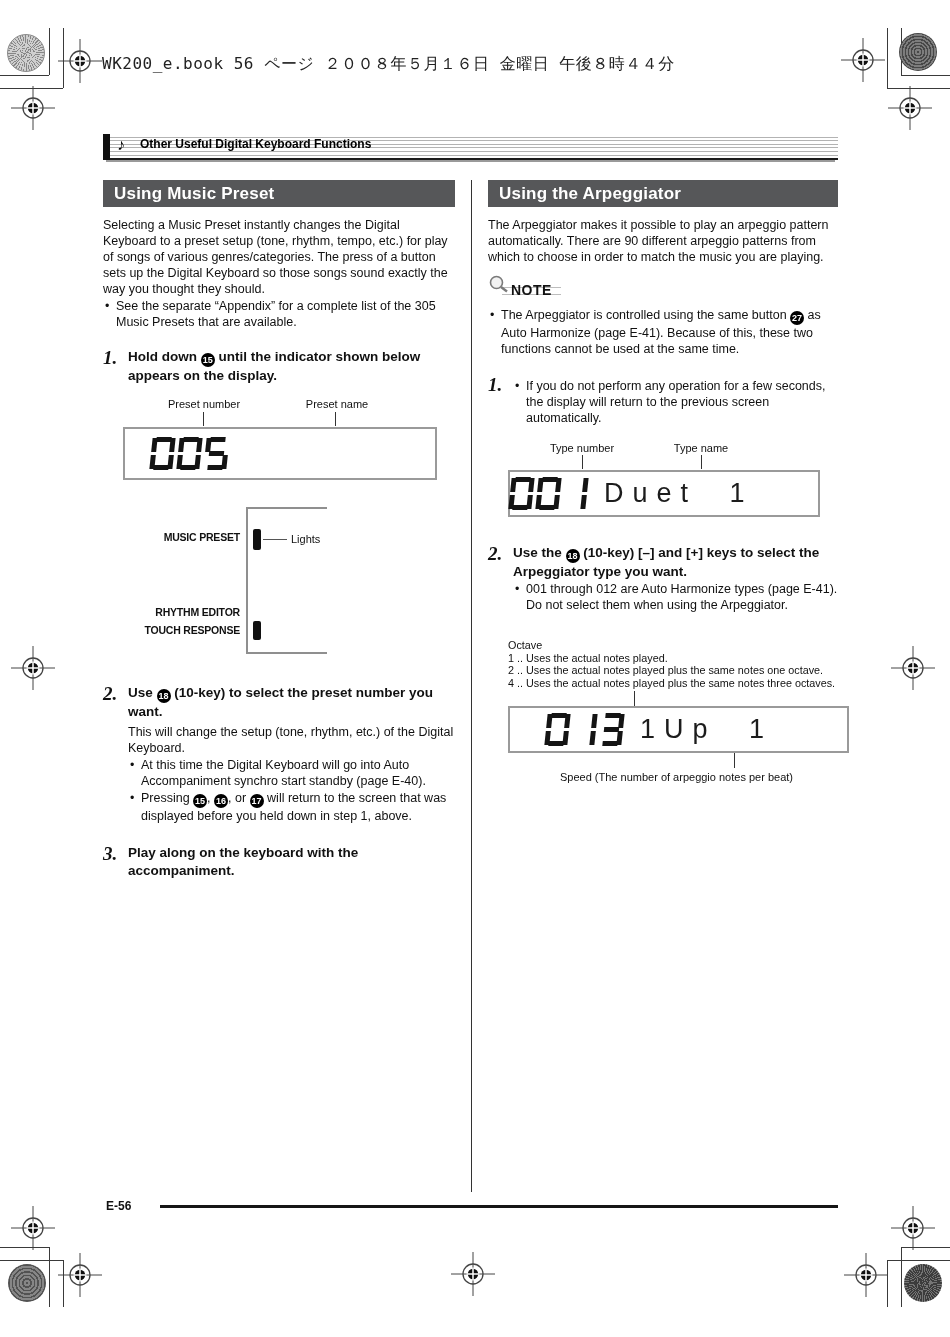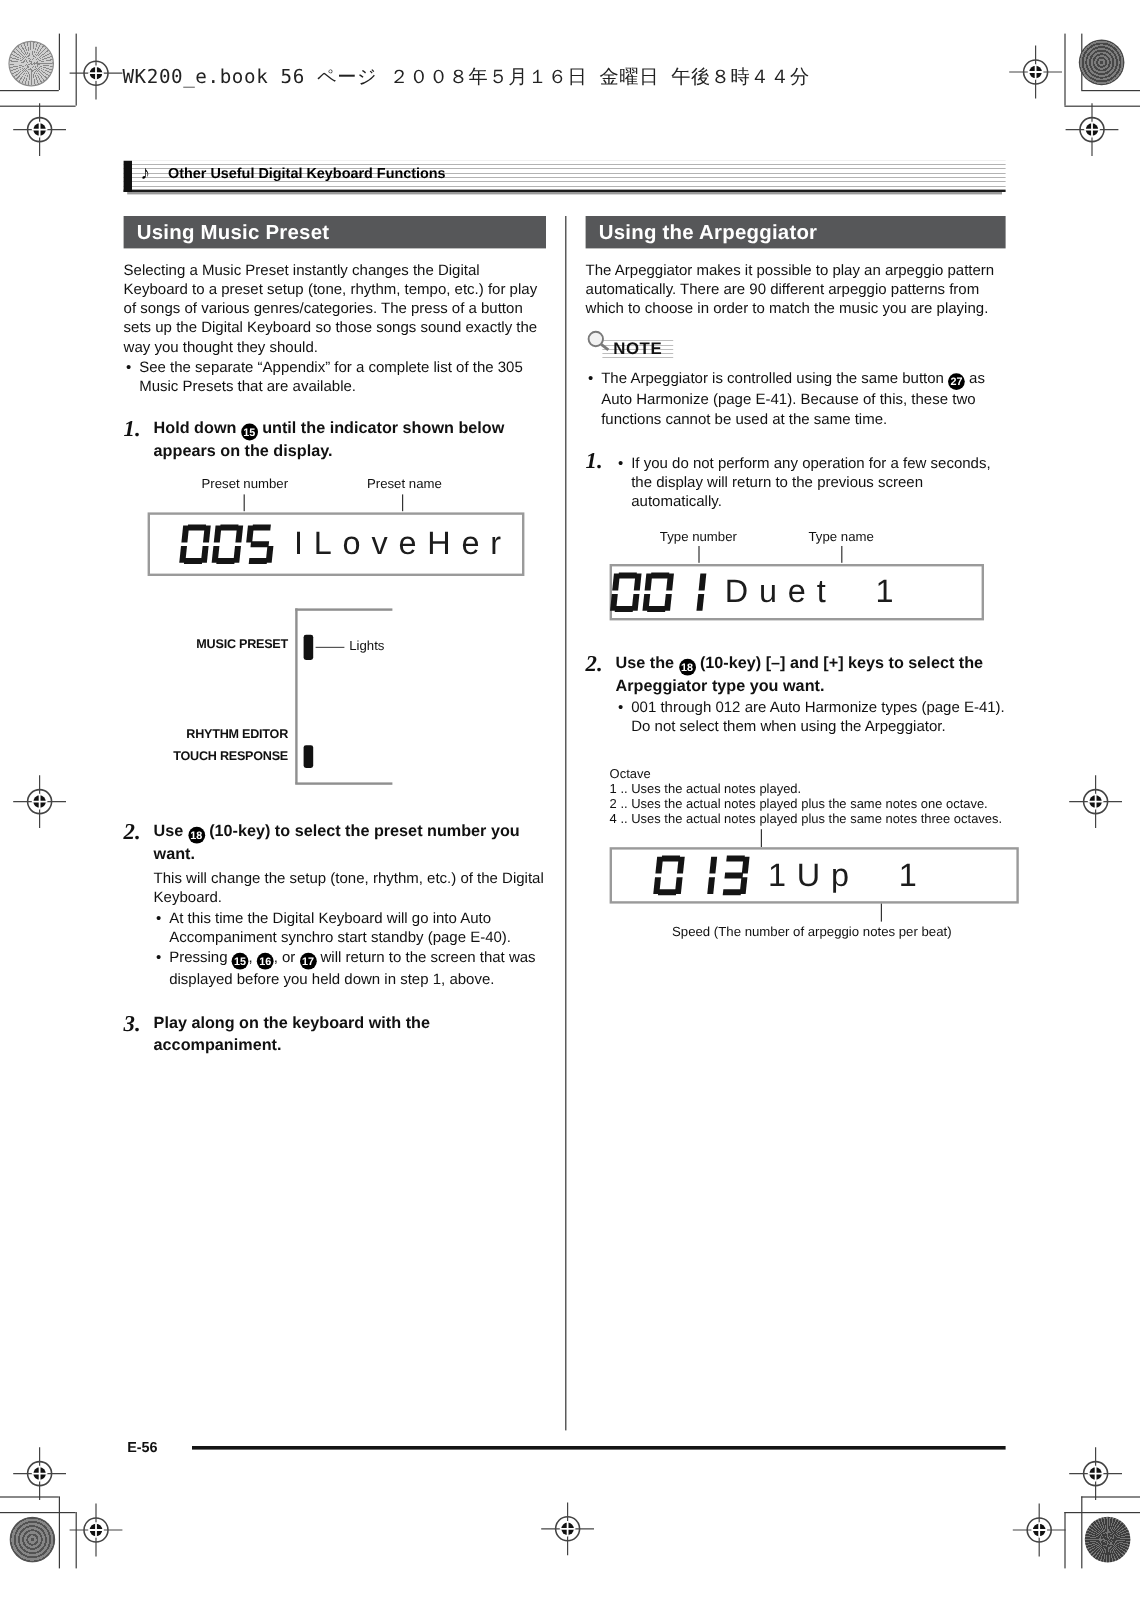--- a/index.html
+++ b/index.html
@@ -201,21 +201,20 @@
               <div class="sg sg-f"></div>
             </div>
             <div class="sseg">
               <div class="sg sg-a"></div>
               <div class="sg sg-f"></div>
               <div class="sg sg-g"></div>
               <div class="sg sg-c"></div>
               <div class="sg sg-d"></div>
             </div>
           </div>
-        <div class="lcd-name">ILoveHer</div>
       </div>
     </div>
 
     <div class="fig" style="height:160px;margin-top:20px">
       <div class="plabel" style="left:0;top:29px">MUSIC PRESET</div>
       <div class="plabel" style="left:0;top:104px">RHYTHM EDITOR</div>
       <div class="plabel" style="left:0;top:122px">TOUCH RESPONSE</div>
       <div class="pline" style="left:143px;top:5px;width:1.5px;height:146px"></div>
       <div class="pline" style="left:143px;top:5px;width:81px;height:1.5px"></div>
       <div class="pline" style="left:143px;top:150px;width:81px;height:1.5px"></div>

